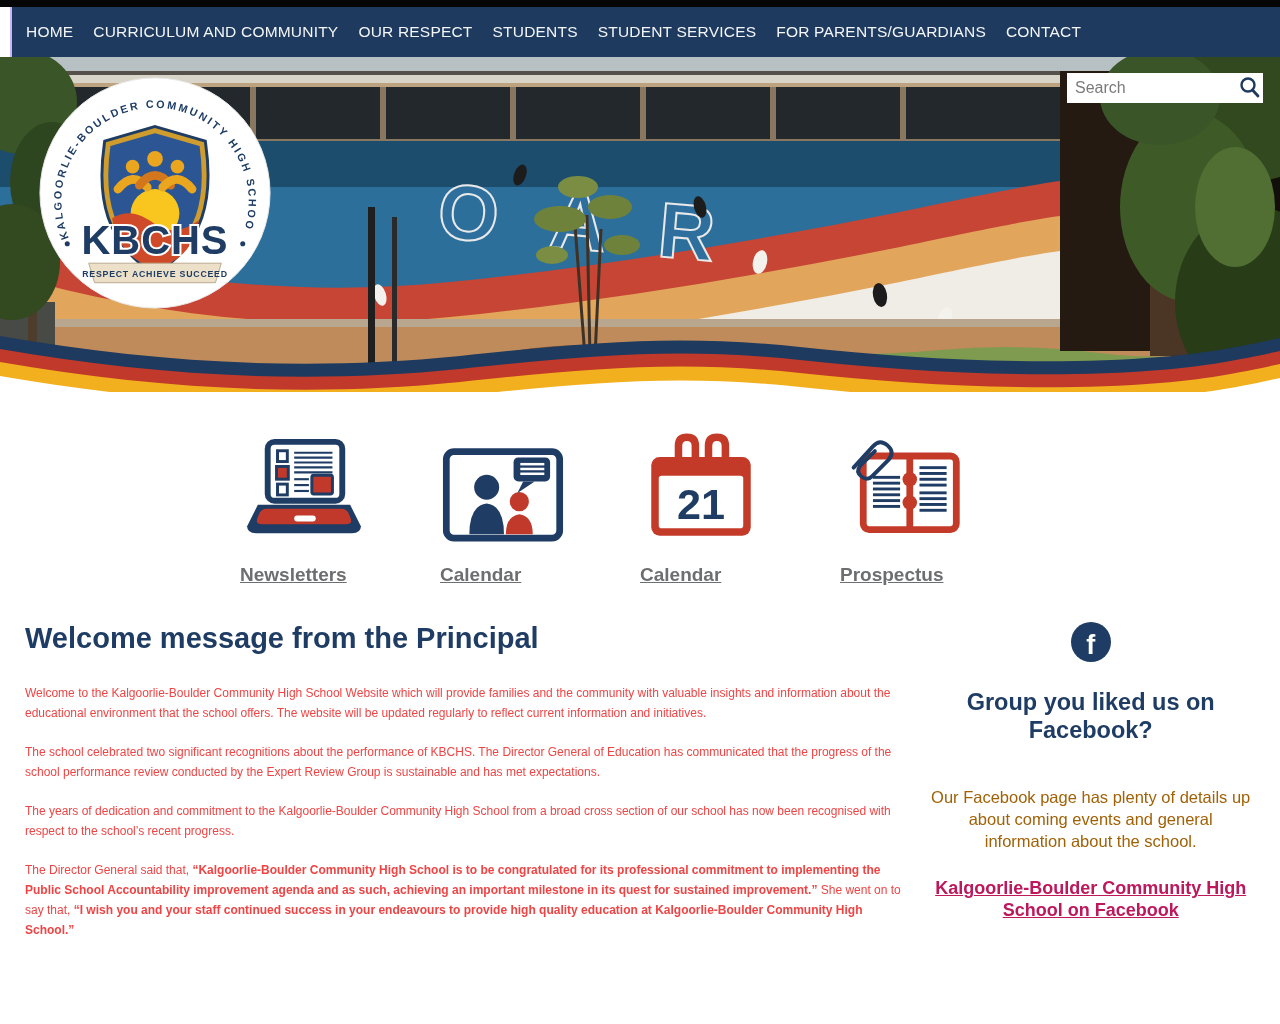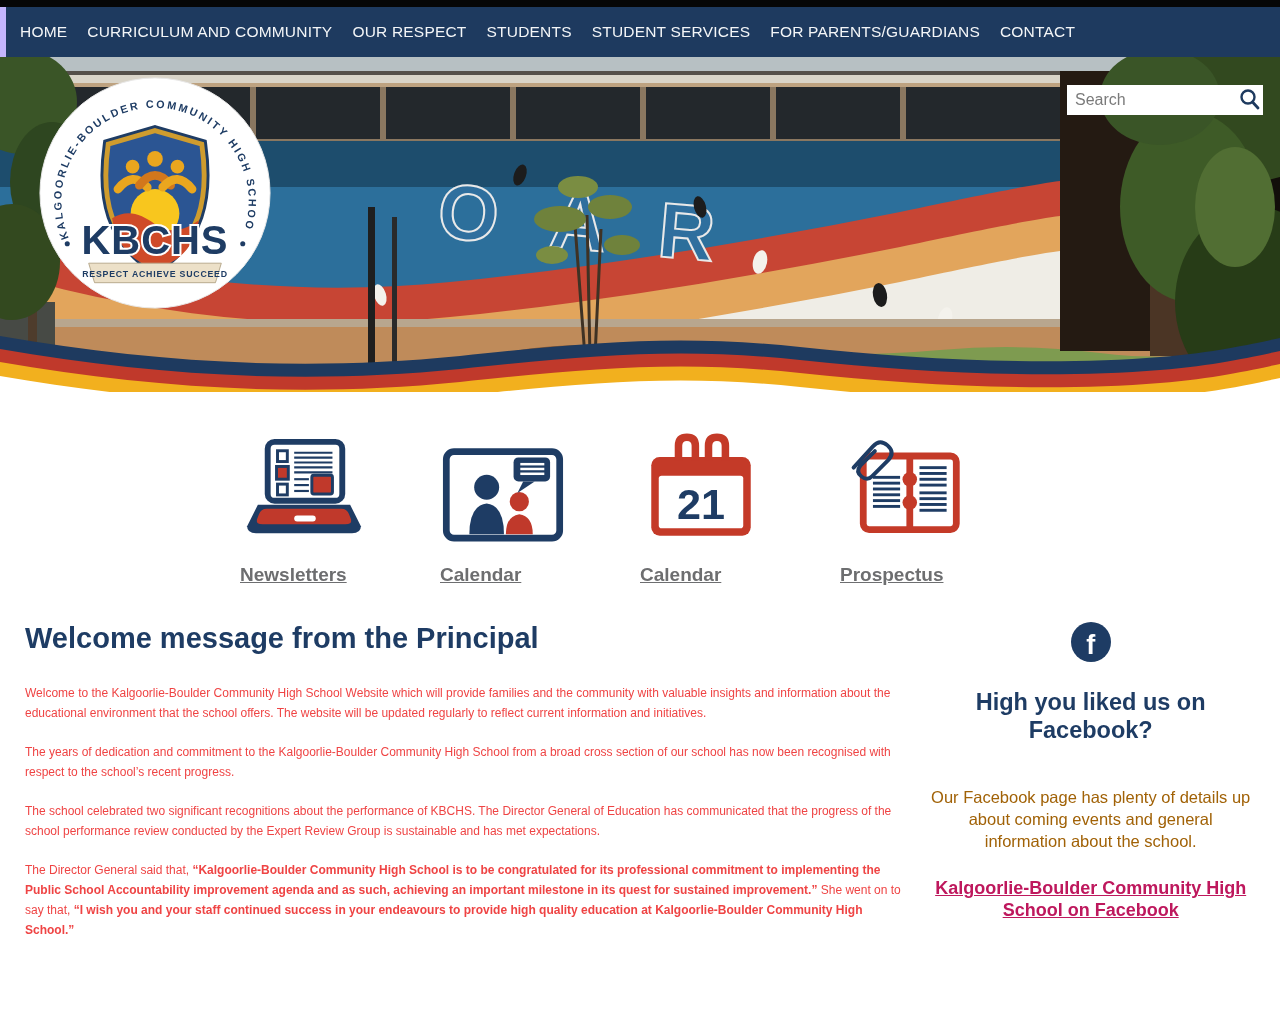--- a/index.html
+++ b/index.html
@@ -1,29 +1,29 @@
 <!DOCTYPE html>
 <html><head>
 <meta charset="utf-8">
 <style>
   * { box-sizing: border-box; }
   body { margin:0; width:1280px; height:1024px; overflow:hidden; background:#fff;
          font-family:"Liberation Sans", sans-serif; }
   
   .topbar { height:7px; background:#060606; }
   .nav { height:50px; background:#1e3a5f; display:flex; align-items:center;
-         padding-left:4px; border-left:6px solid #c4b5fd; }
+         padding-left:4px; border-left:2px solid #c4b5fd;margin-left:10px; }
   .nav a { color:#f4f6f8; font-size:15.5px; letter-spacing:.2px; padding:0 10px;
            text-decoration:none; white-space:nowrap; cursor:pointer; }
   
   .hero { position:relative; height:335px; overflow:hidden; background:#c9935f; }
   .hero-photo { position:absolute; inset:0; width:100%; height:100%; }
   .hero-waves { position:absolute; left:0; bottom:0; width:100%; height:100px; }
   .search-box { position:absolute; top:16px; right:17px; width:196px; height:30px;
-                background:#fff; display:flex; align-items:center; z-index:5;margin-top:12px; }
+                background:#fff; display:flex; align-items:center; z-index:5; }
   .search-box input { border:0; outline:0; flex:1; min-width:0; padding:0 8px;
                       font-size:16px; color:#555; font-family:inherit; }
   .search-box input::placeholder { color:#7a7a7a; }
   .search-box .mag { width:26px; height:26px; flex:0 0 auto; cursor:pointer; }
   .logo { position:absolute; top:19px; left:38px; width:234px; height:234px; z-index:4; cursor:pointer; }
   
   .quicklinks { width:800px; margin:38px auto 0; display:flex; }
   .ql { width:200px; display:flex; flex-direction:column; }
   .ql .ico { height:112px; display:flex; align-items:flex-end; cursor:pointer; }
   .ql a.lbl { margin-top:22px; font-size:19px; font-weight:bold; color:#6d6e70;
@@ -266,26 +266,26 @@
       </svg>
     </div>
     <a class="lbl">Prospectus</a>
   </div>
 </div>
 
 <div class="wrap">
   <div class="main">
     <h1>Welcome message from the Principal</h1>
     <p>Welcome to the Kalgoorlie-Boulder Community High School Website which will provide families and the community with valuable insights and information about the educational environment that the school offers. The website will be updated regularly to reflect current information and initiatives.</p>
+    <p>The school celebrated two significant recognitions about the performance of KBCHS. The Director General of Education has communicated that the progress of the school performance review conducted by the Expert Review Group is sustainable and has met expectations.</p>
     <p>The years of dedication and commitment to the Kalgoorlie-Boulder Community High School from a broad cross section of our school has now been recognised with respect to the school’s recent progress.</p>
-    <p>The school celebrated two significant recognitions about the performance of KBCHS. The Director General of Education has communicated that the progress of the school performance review conducted by the Expert Review Group is sustainable and has met expectations.</p>
     <p><span>The Director General said that, </span><b>“Kalgoorlie-Boulder Community High School is to be congratulated for its professional commitment to implementing the Public School Accountability improvement agenda and as such, achieving an important milestone in its quest for sustained improvement.”</b><span> She went on to say that, </span><b>“I wish you and your staff continued success in your endeavours to provide high quality education at Kalgoorlie-Boulder Community High School.”</b></p>
   </div>
 
   <div class="side">
     <div class="fb-circle">
       <span>f</span>
     </div>
-    <h2>High you liked us on Facebook?</h2>
+    <h2>Group you liked us on Facebook?</h2>
     <p class="fb-text">Our Facebook page has plenty of details up about coming events and general information about the school.</p>
     <a class="fb-link">Kalgoorlie-Boulder Community High School on Facebook</a>
   </div>
 </div>
 
 </body></html>

